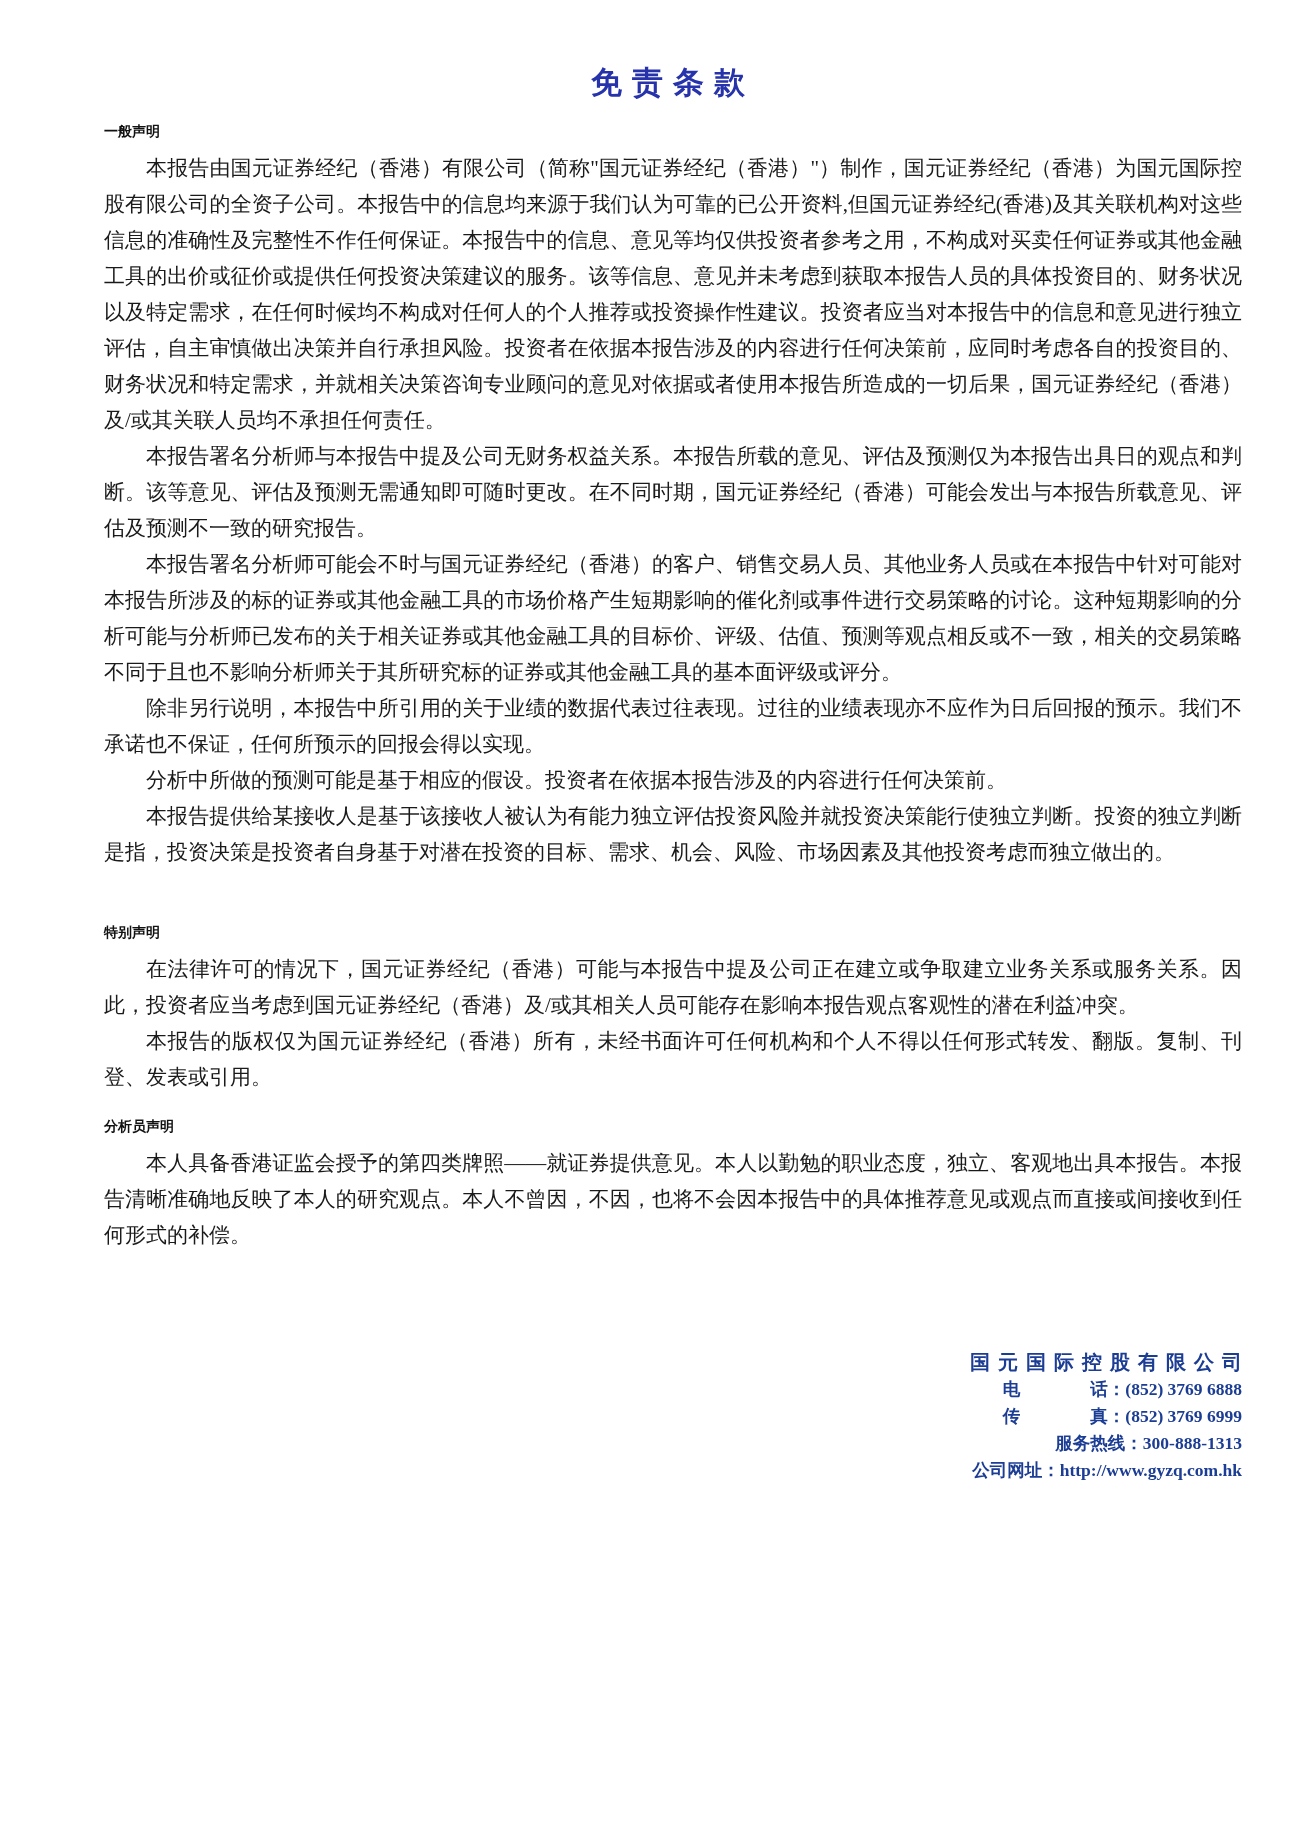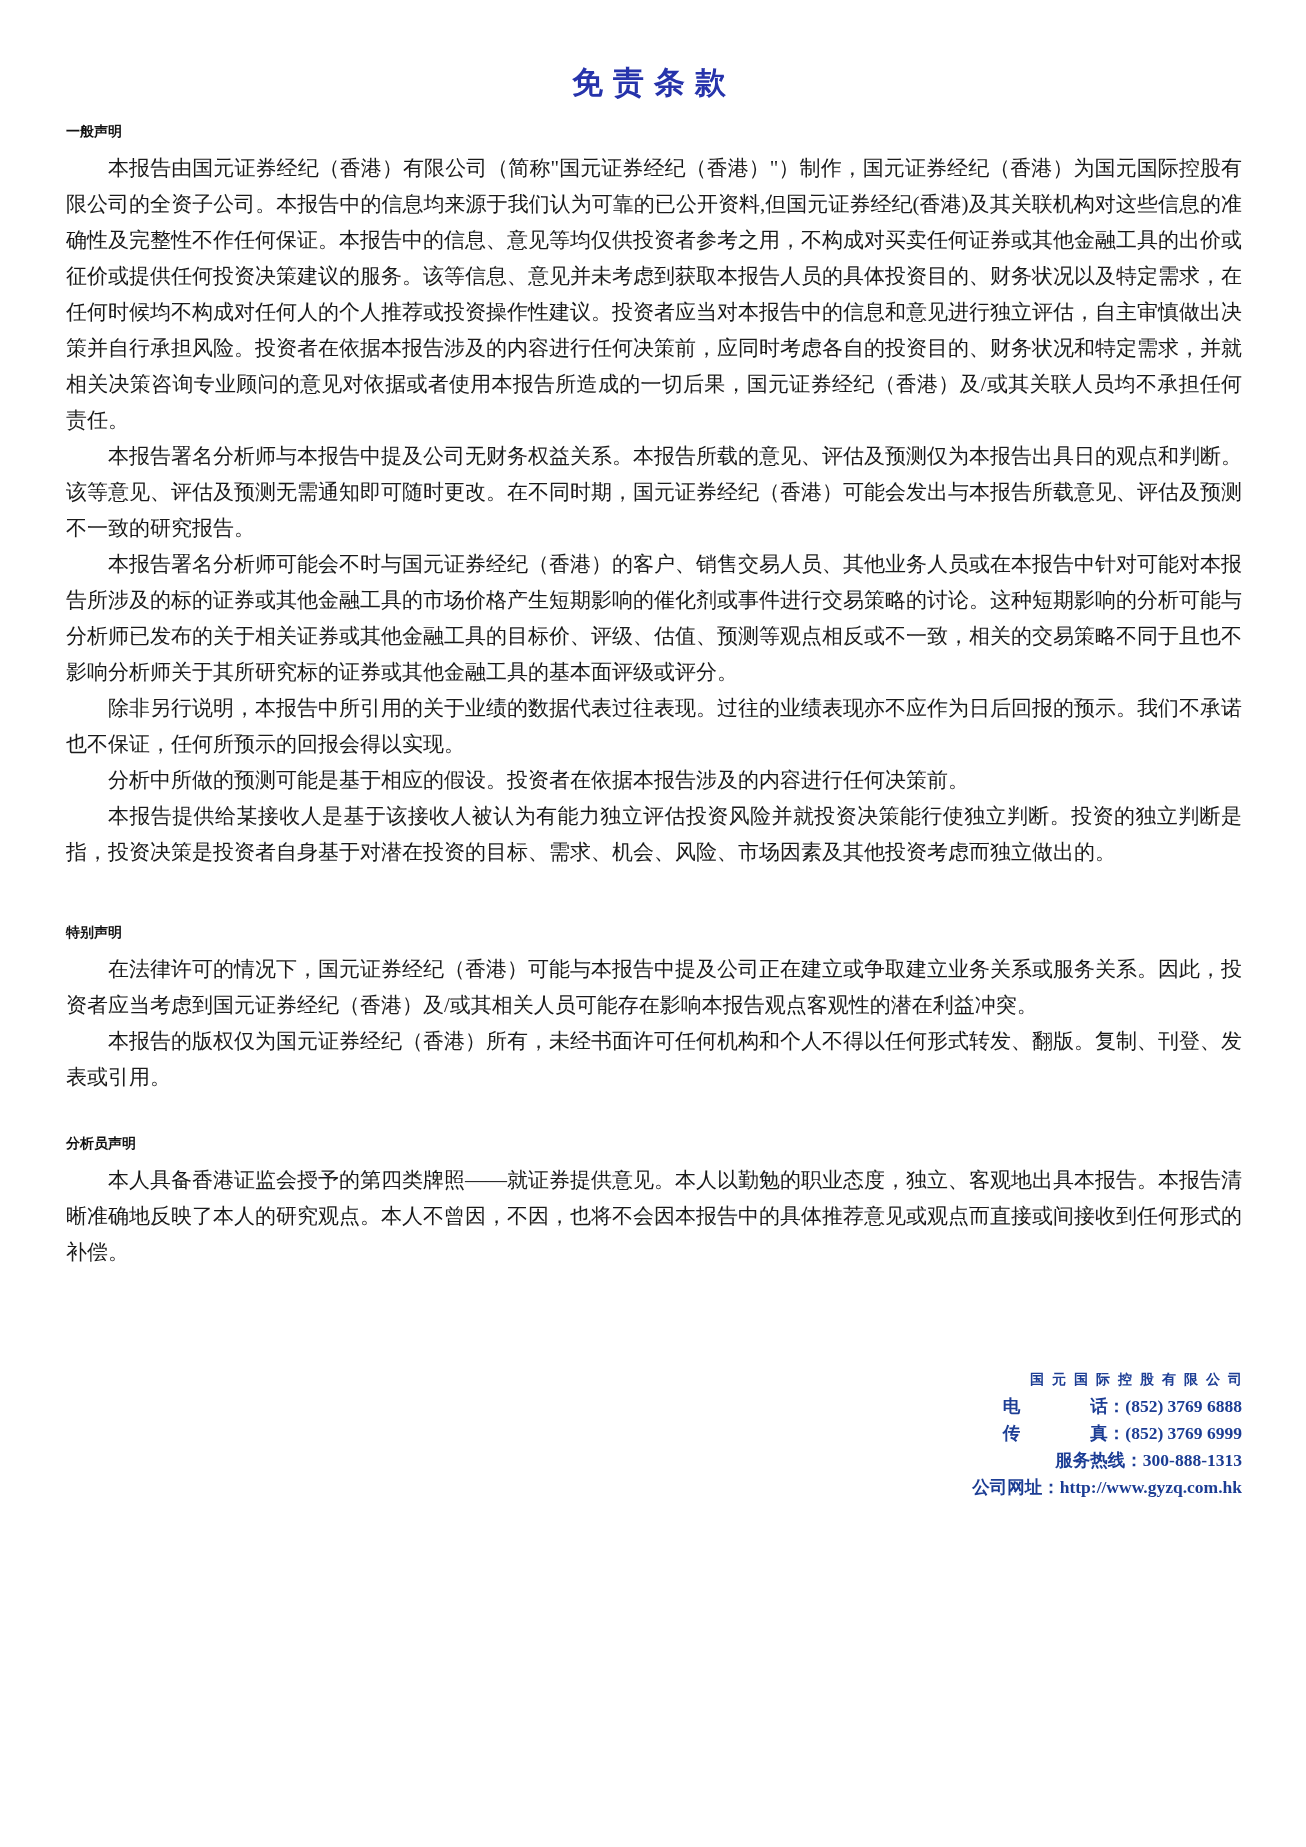--- a/index.html
+++ b/index.html
@@ -8,58 +8,58 @@
     background: #ffffff;
   }
   body {
     width: 1306px;
     height: 1847px;
     overflow: hidden;
     font-family: "Liberation Serif", "DejaVu Serif", serif;
     color: #1a1a1a;
   }
   .content {
-    padding: 60px 64px 0 66px;
+    padding: 60px 64px 0 104px;
   }
   .doc-title {
     text-align: center;
     color: #2633ab;
     font-size: 31px;
     font-weight: bold;
     letter-spacing: 10px;
     line-height: 46px;
     margin: 0 0 8px 0;
   }
   .section h2 {
     font-size: 14px;
     font-weight: bold;
     line-height: 36px;
     margin: 0;
     color: #111111;
   }
   .section-special h2 { margin-top: 45px; }
-  .section-analyst h2 { margin-top: 31px; }
+  .section-analyst h2 { margin-top: 14px; }
   .section p {
     margin: 0;
     font-size: 21px;
     line-height: 36px;
     text-align: justify;
     text-indent: 2em;
     color: #1a1a1a;
   }
   .footer {
     margin-top: 96px;
     text-align: right;
     color: #1c3d94;
     font-weight: bold;
     font-size: 17.5px;
     line-height: 27px;
   }
   .footer .company-name {
-    font-size: 14px;
+    font-size: 20px;
     letter-spacing: 8px;
     margin-right: -8px;
   }
 </style>
 </head>
 <body>
 
 <div class="content">
 
   <h1 class="doc-title">免责条款</h1>

